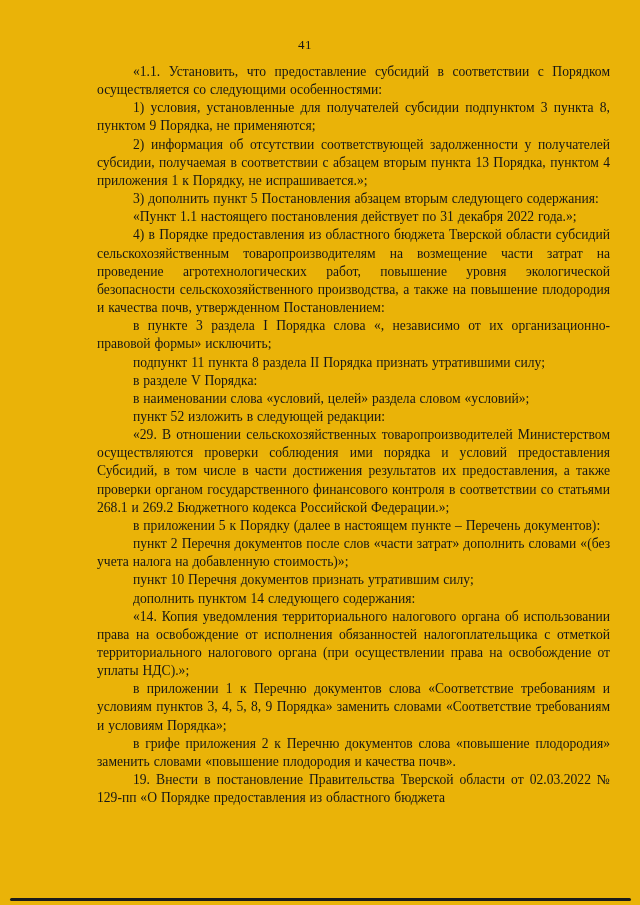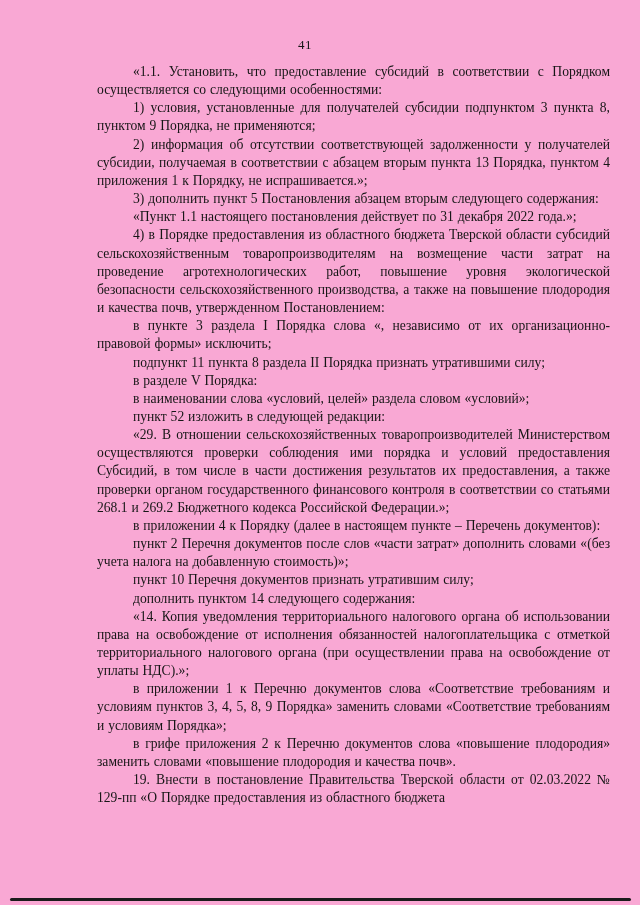--- a/index.html
+++ b/index.html
@@ -11,21 +11,21 @@
     height: 905px;
     background: #fdfdfc;
     position: relative;
     overflow: hidden;
     font-family: "Liberation Serif", "DejaVu Serif", serif;
     color: #161616;
   }
   .page {
     position: absolute;
     inset: 0;
-    background: #f9a8d4;
+    background: #eab308;
   }
   .page-number {
     position: absolute;
     top: 37px;
     left: 0;
     right: 30px;
     text-align: center;
     font-size: 13px;
     letter-spacing: 0.5px;
   }
@@ -65,21 +65,21 @@
       <p class="para">2) информация об отсутствии соответствующей задолженности у получателей субсидии, получаемая в соответствии с абзацем вторым пункта 13 Порядка, пунктом 4 приложения 1 к Порядку, не испрашивается.»;</p>
       <p class="para">3) дополнить пункт 5 Постановления абзацем вторым следующего содержания:</p>
       <p class="para">«Пункт 1.1 настоящего постановления действует по 31 декабря 2022 года.»;</p>
       <p class="para">4) в Порядке предоставления из областного бюджета Тверской области субсидий сельскохозяйственным товаропроизводителям на возмещение части затрат на проведение агротехнологических работ, повышение уровня экологической безопасности сельскохозяйственного производства, а также на повышение плодородия и качества почв, утвержденном Постановлением:</p>
       <p class="para">в пункте 3 раздела I Порядка слова «, независимо от их организационно-правовой формы» исключить;</p>
       <p class="para">подпункт 11 пункта 8 раздела II Порядка признать утратившими силу;</p>
       <p class="para">в разделе V Порядка:</p>
       <p class="para">в наименовании слова «условий, целей» раздела словом «условий»;</p>
       <p class="para">пункт 52 изложить в следующей редакции:</p>
       <p class="para">«29. В отношении сельскохозяйственных товаропроизводителей Министерством осуществляются проверки соблюдения ими порядка и условий предоставления Субсидий, в том числе в части достижения результатов их предоставления, а также проверки органом государственного финансового контроля в соответствии со статьями 268.1 и 269.2 Бюджетного кодекса Российской Федерации.»;</p>
-      <p class="para">в приложении 4 к Порядку (далее в настоящем пункте – Перечень документов):</p>
+      <p class="para">в приложении 5 к Порядку (далее в настоящем пункте – Перечень документов):</p>
       <p class="para">пункт 2 Перечня документов после слов «части затрат» дополнить словами «(без учета налога на добавленную стоимость)»;</p>
       <p class="para">пункт 10 Перечня документов признать утратившим силу;</p>
       <p class="para">дополнить пунктом 14 следующего содержания:</p>
       <p class="para">«14. Копия уведомления территориального налогового органа об использовании права на освобождение от исполнения обязанностей налогоплательщика с отметкой территориального налогового органа (при осуществлении права на освобождение от уплаты НДС).»;</p>
       <p class="para">в приложении 1 к Перечню документов слова «Соответствие требованиям и условиям пунктов 3, 4, 5, 8, 9 Порядка» заменить словами «Соответствие требованиям и условиям Порядка»;</p>
       <p class="para">в грифе приложения 2 к Перечню документов слова «повышение плодородия» заменить словами «повышение плодородия и качества почв».</p>
       <p class="para">19. Внести в постановление Правительства Тверской области от 02.03.2022 № 129-пп «О Порядке предоставления из областного бюджета</p>
     </div>
   <div class="scan-edge"></div>
 </div>

